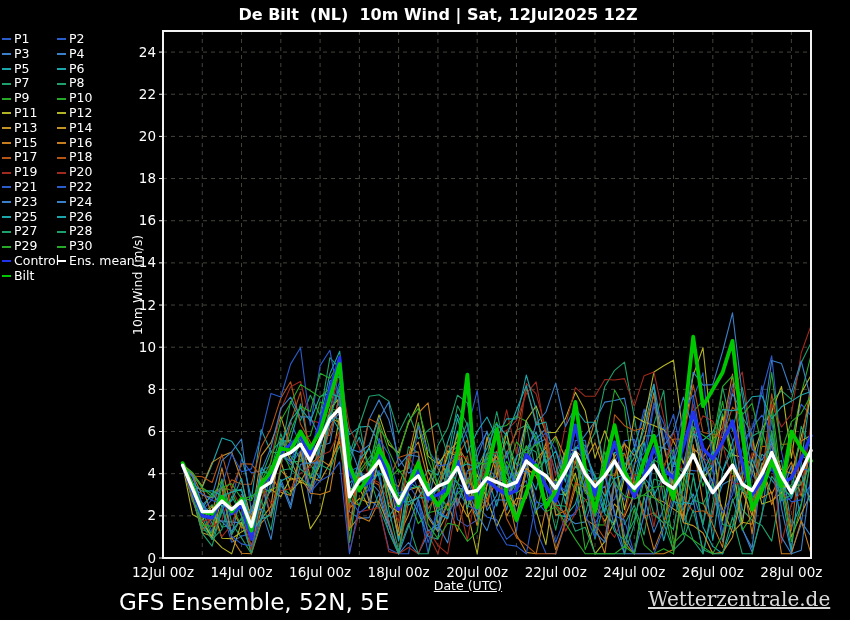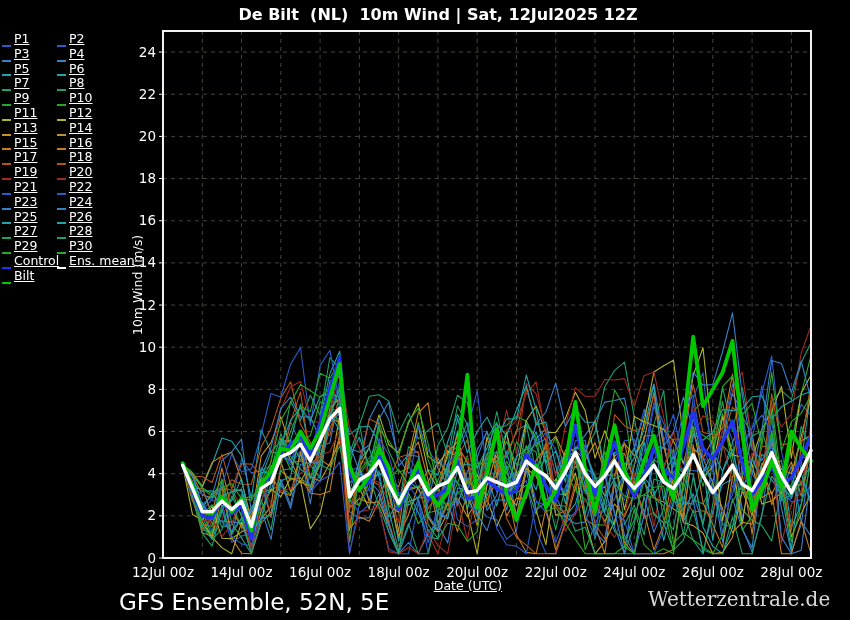--- a/index.html
+++ b/index.html
@@ -2,29 +2,29 @@
 <html><head>
 <meta charset="utf-8">
 <style>
   html,body{margin:0;padding:0;background:#000;}
   .fig{position:relative;width:850px;height:620px;background:#000;overflow:hidden;
        font-family:"DejaVu Sans","Liberation Sans",sans-serif;color:#fff;padding-left:12px;}
   .title{position:absolute;top:5px;left:438px;transform:translateX(-50%);
          font-size:16px;font-weight:bold;white-space:pre;color:#fff;}
   .legend{position:absolute;left:2px;top:32px;display:grid;
           grid-template-columns:55px auto;font-size:12.5px;line-height:14.8px;}
-  .lg-item{display:flex;align-items:flex-end;white-space:nowrap;text-decoration:underline;}
+  .lg-item{display:flex;align-items:center;white-space:nowrap;}
   .sw{display:inline-block;width:9px;height:2px;margin-right:3px;flex:none;}
   .ylabel{position:absolute;left:137px;top:285px;transform:translate(-50%,-50%) rotate(-90deg);
           font-size:12.5px;white-space:nowrap;color:#fff;}
   .xlabel{position:absolute;left:468px;top:578px;transform:translateX(-50%);
           font-size:12.5px;color:#fff;text-decoration:underline;}
   .footer-left{position:absolute;left:119px;top:589px;font-size:23px;color:#fff;}
   .footer-right{position:absolute;left:648px;top:587px;font-size:20px;color:#d9d9d9;
-          font-family:"DejaVu Serif","Liberation Serif",serif;}
+          font-family:"DejaVu Serif","Liberation Serif",serif;text-decoration:underline;}
   svg.plot{position:absolute;left:0;top:0;}
   svg.plot text{font-family:"DejaVu Sans","Liberation Sans",sans-serif;fill:#fff;font-size:13.5px;}
 </style>
 </head>
 <body>
 
 <div class="fig">
   <div class="title">De Bilt  (NL)  10m Wind | Sat, 12Jul2025 12Z</div>
   <div class="legend" id="legend">
       <div class="lg-item">

